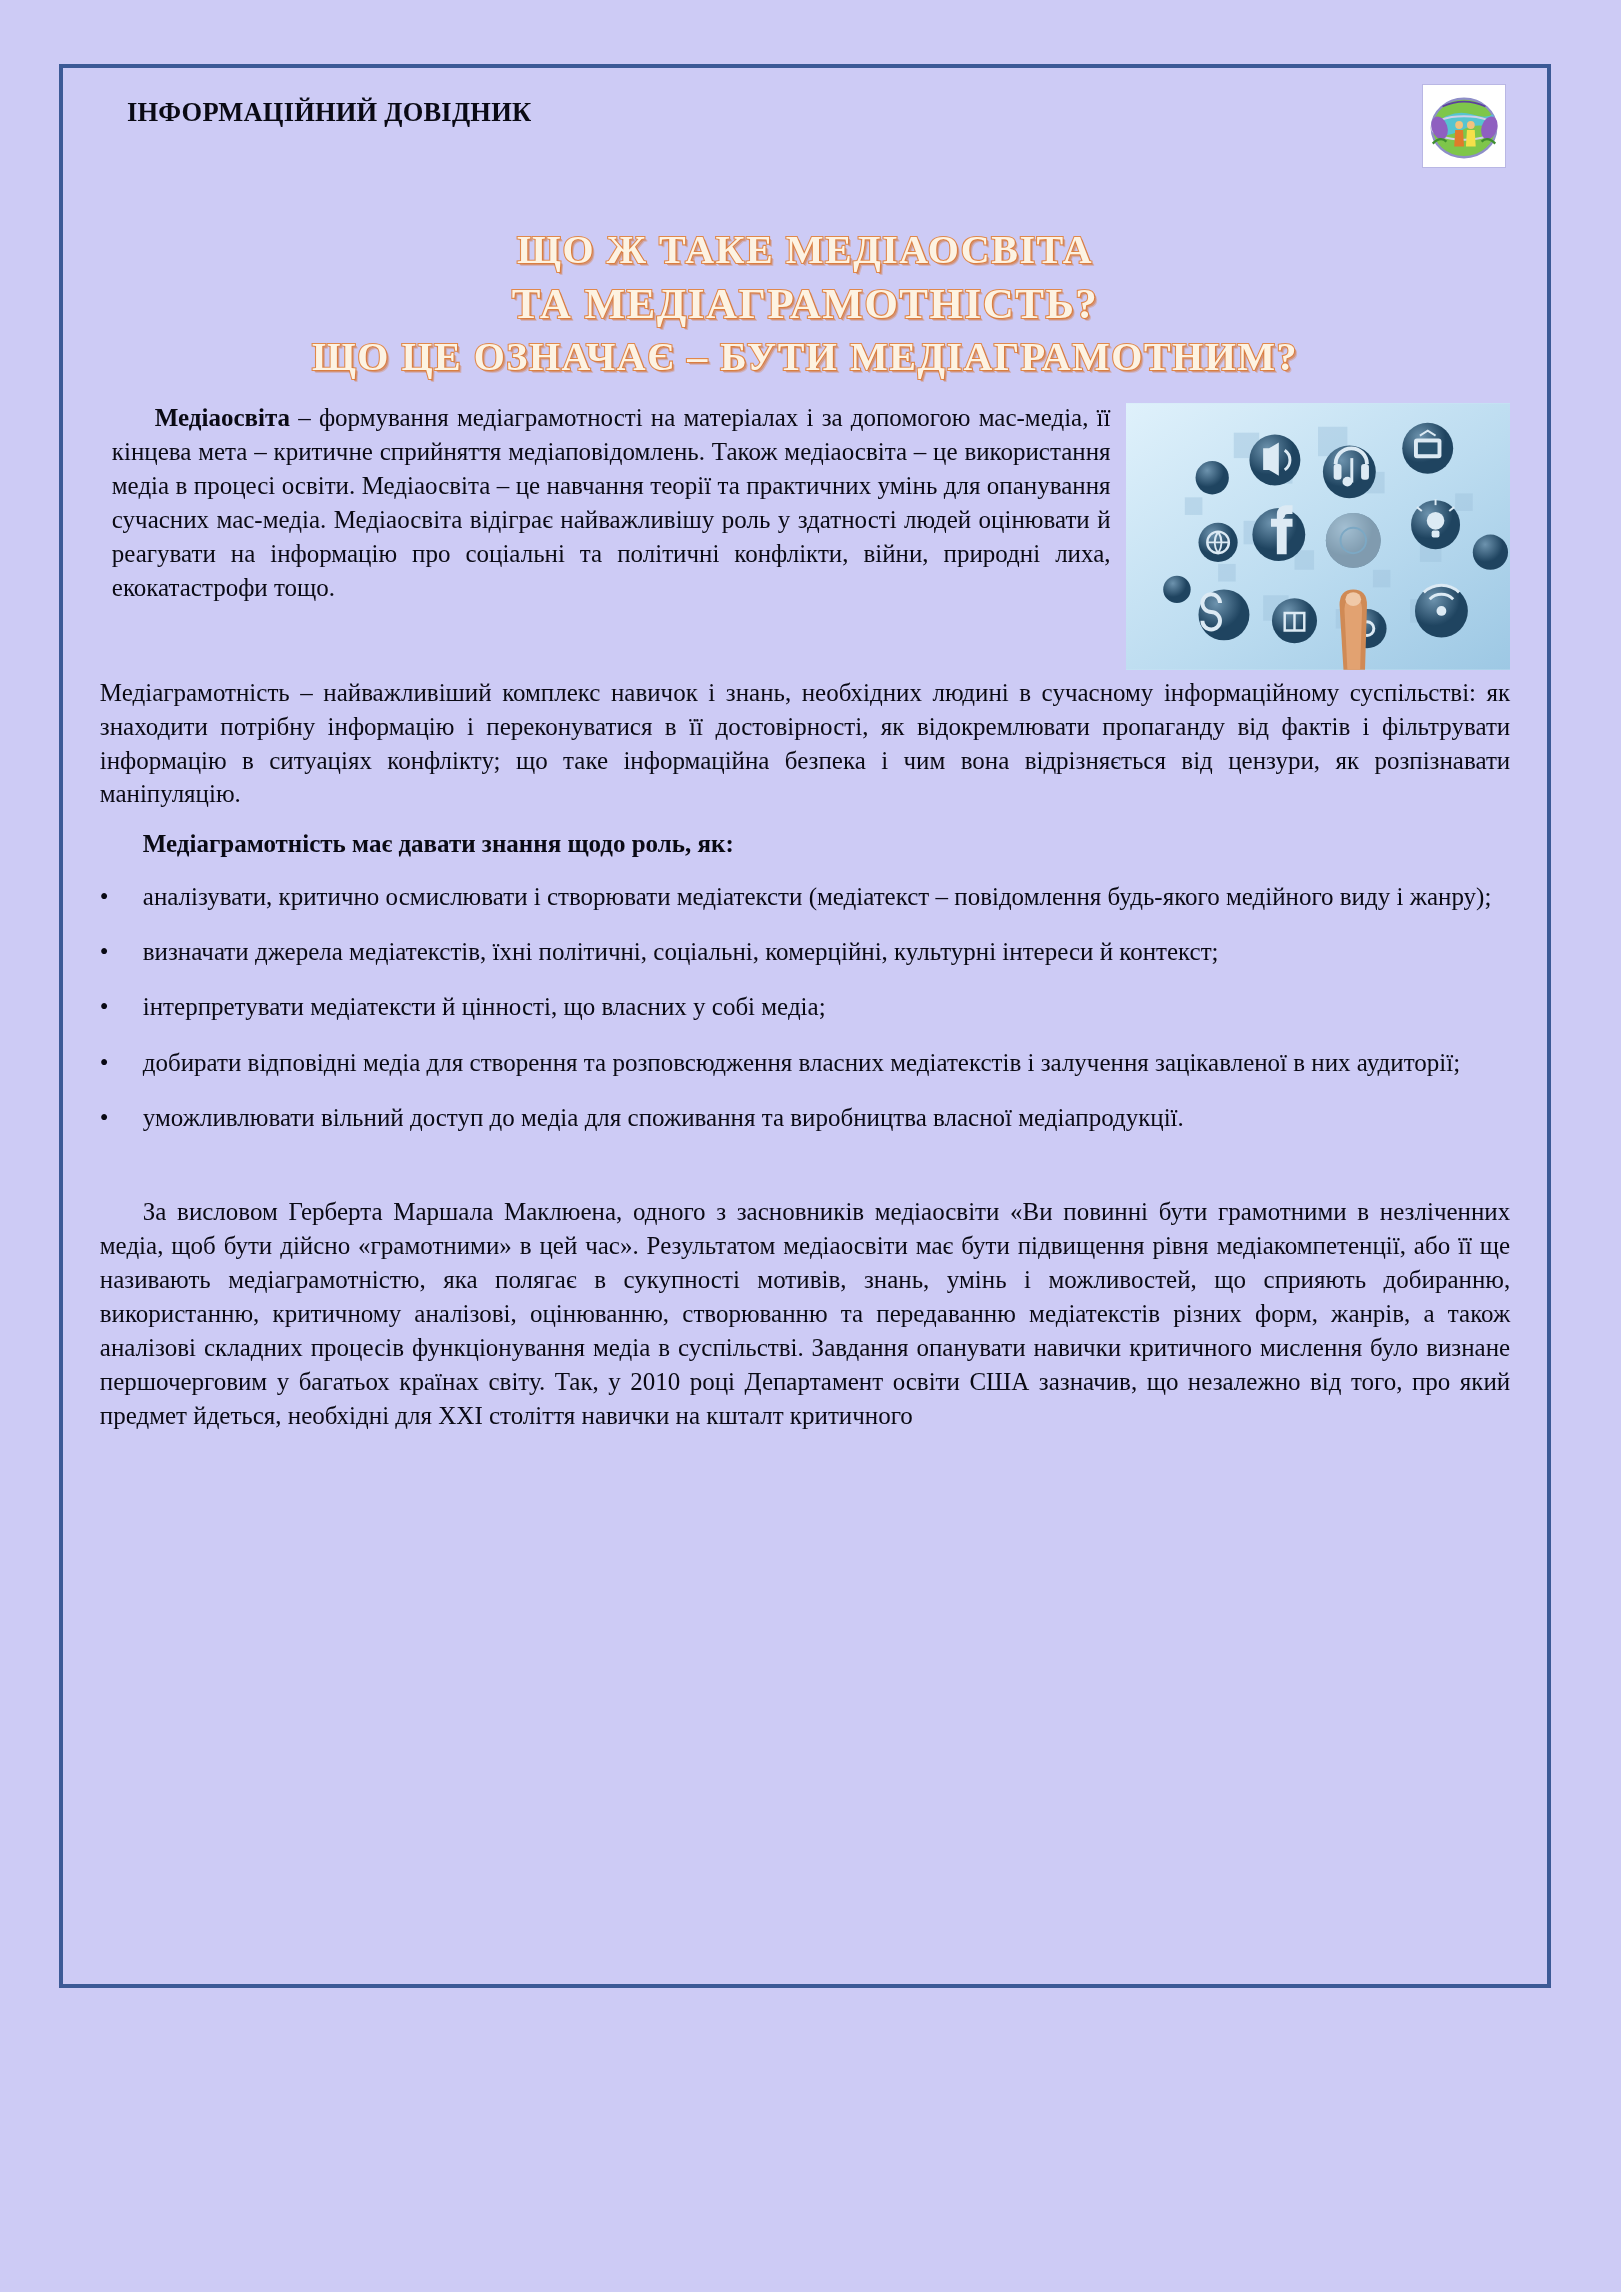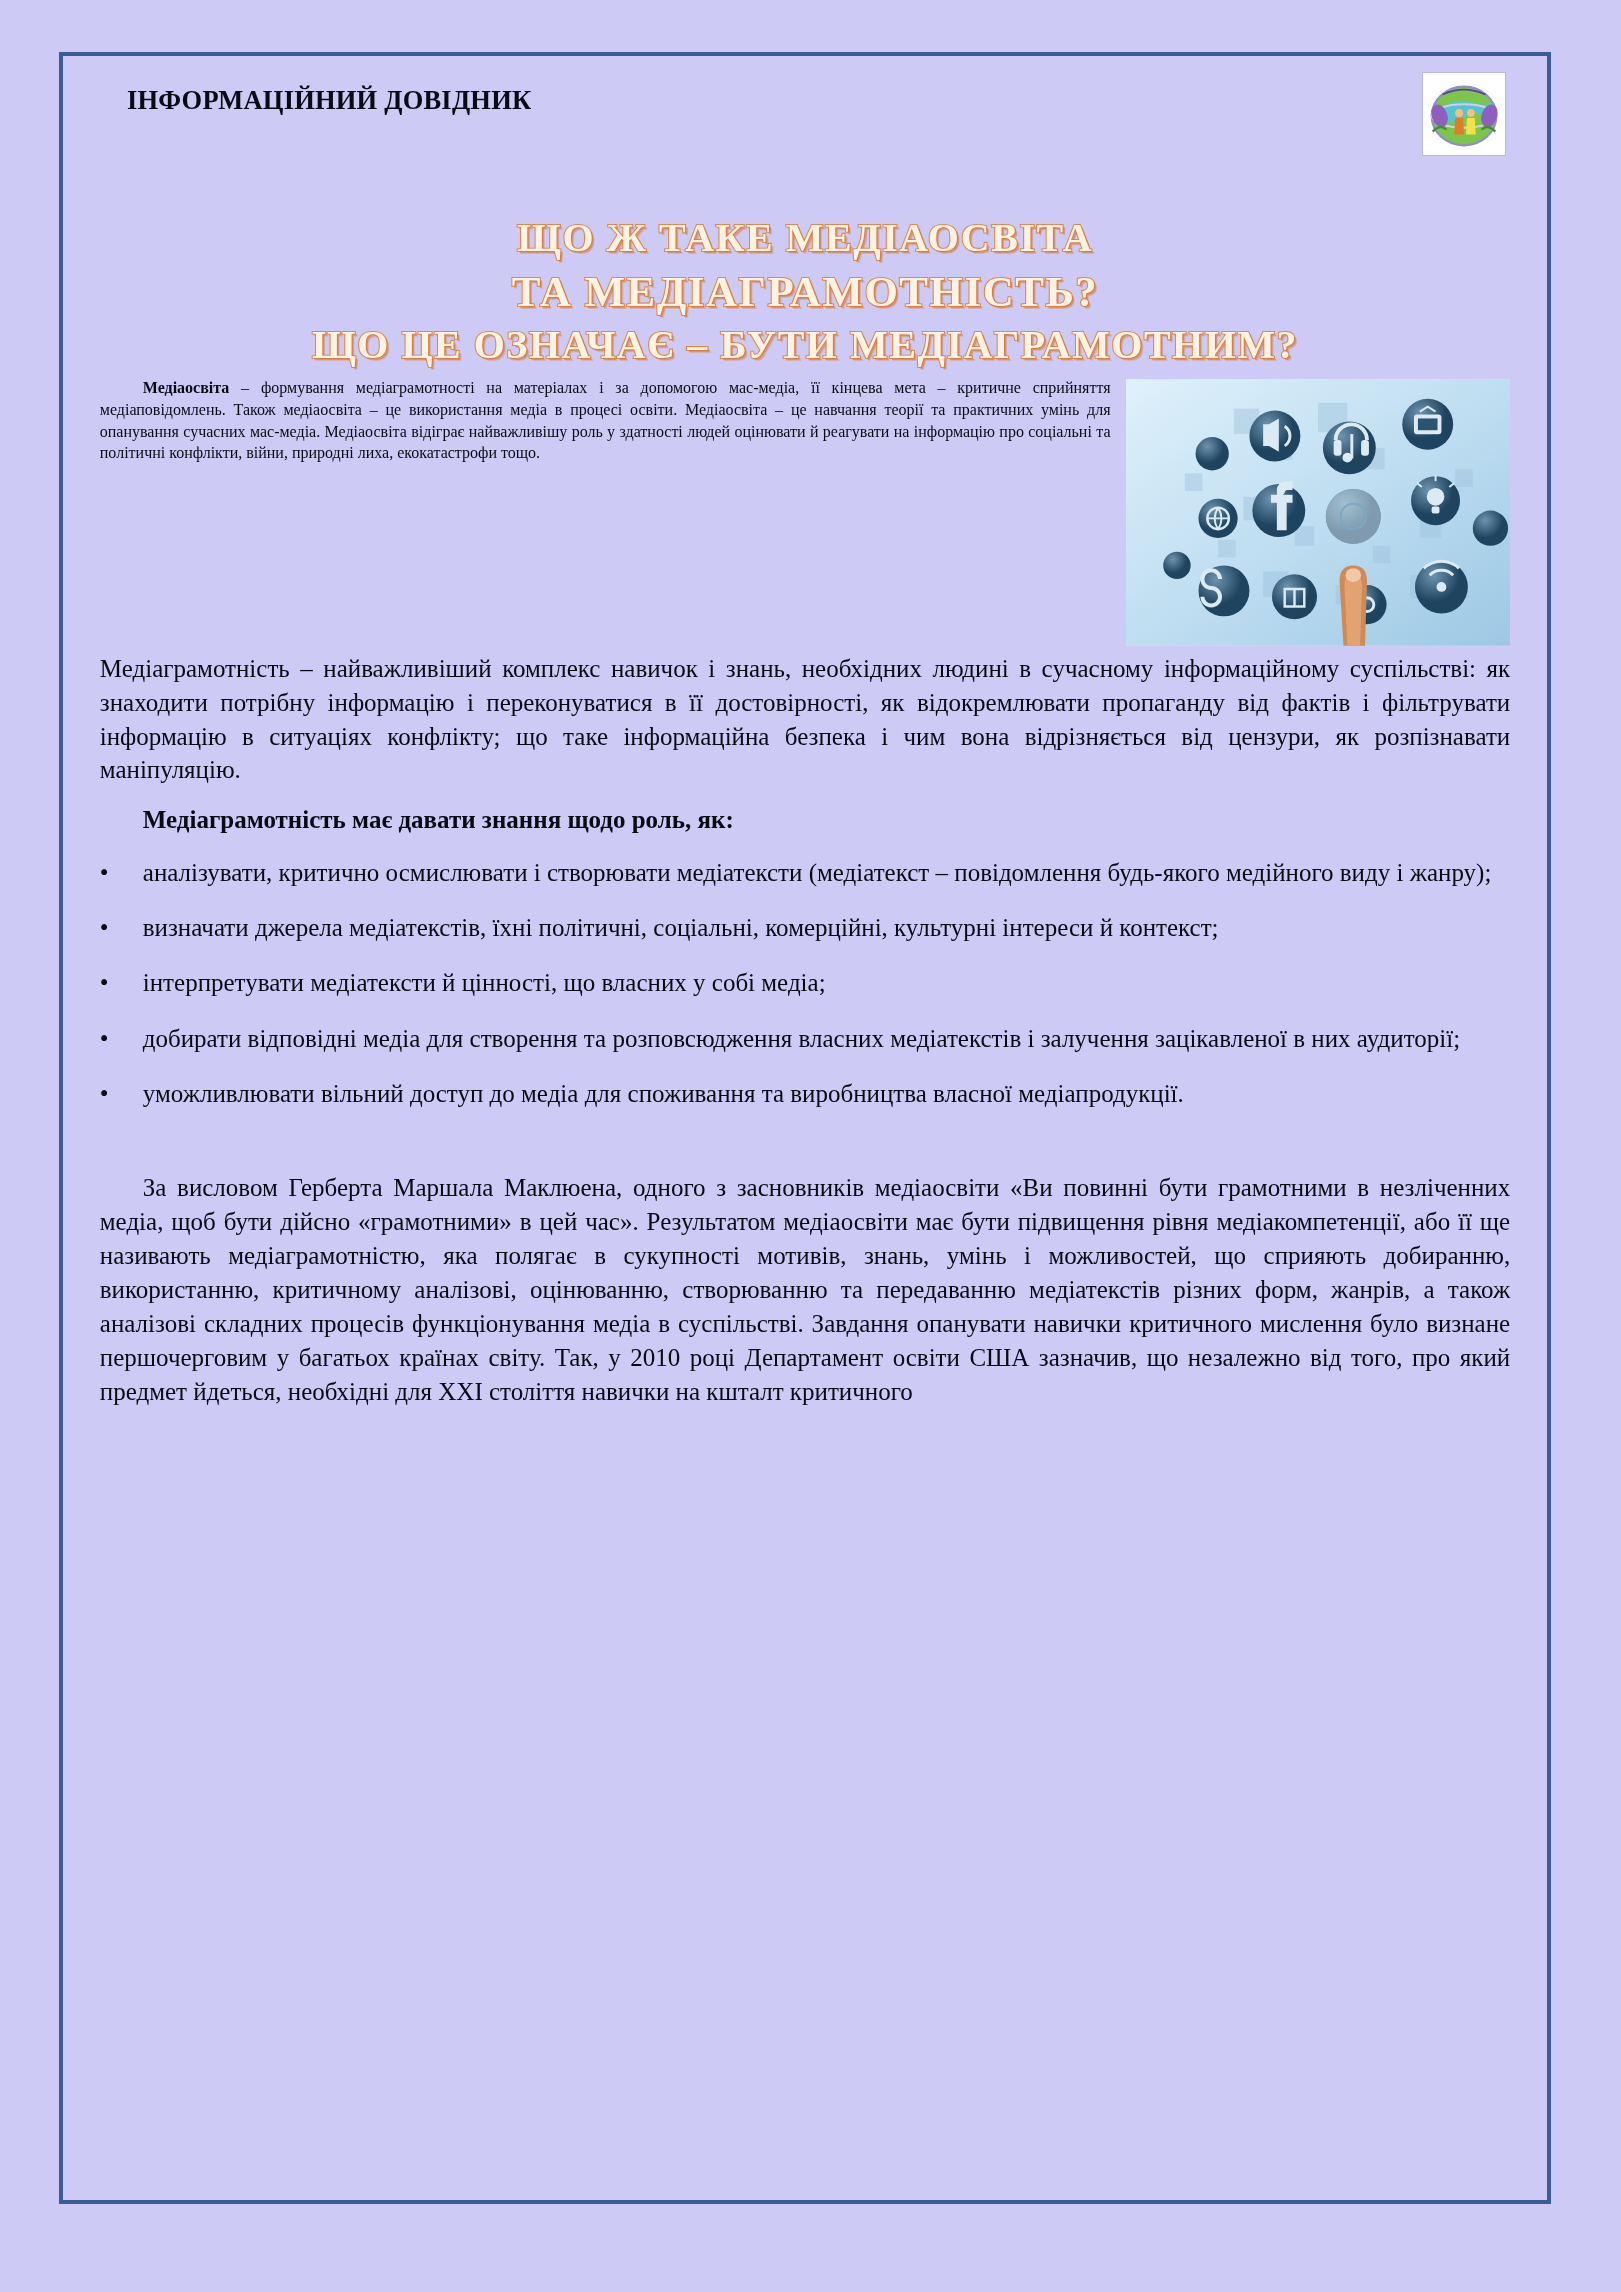--- a/index.html
+++ b/index.html
@@ -11,23 +11,23 @@
     height: 2293px;
     background: #cdcbf5;
     font-family: "Liberation Serif", "DejaVu Serif", serif;
     color: #0a0a14;
     overflow: hidden;
   }
 
   .page {
     position: absolute;
     left: 59px;
-    top: 52px;
+    top: 64px;
     width: 1492px;
-    height: 2152px;
+    height: 1924px;
     border: 4.9px solid #3b5998;
     border-color: #3c5a96;
     box-sizing: border-box;
     background: #cdcbf5;
   }
 
   .inner {
     position: absolute;
     left: 0; top: 0; right: 0; bottom: 0;
     padding: 21.6px 29px 0 29px;
@@ -113,23 +113,23 @@
     width: 384px;
     height: 267px;
     margin: 2px 0 5.9px 15.7px;
     background: #cfe9f7;
     position: relative;
     overflow: hidden;
   }
   .photo svg { display:block; }
 
   .flow-para {
-    margin: 0;
+    margin: 12px;
     text-align: justify;
-    font-size: 16px;
+    font-size: 25px;
     line-height: 1.355;
   }
 
   .clearfix::after { content: ""; display: block; clear: both; }
 
   .subhead {
     margin: 19.6px 0 0 0;
     font-weight: bold;
     font-size: 25px;
     text-align: left;

